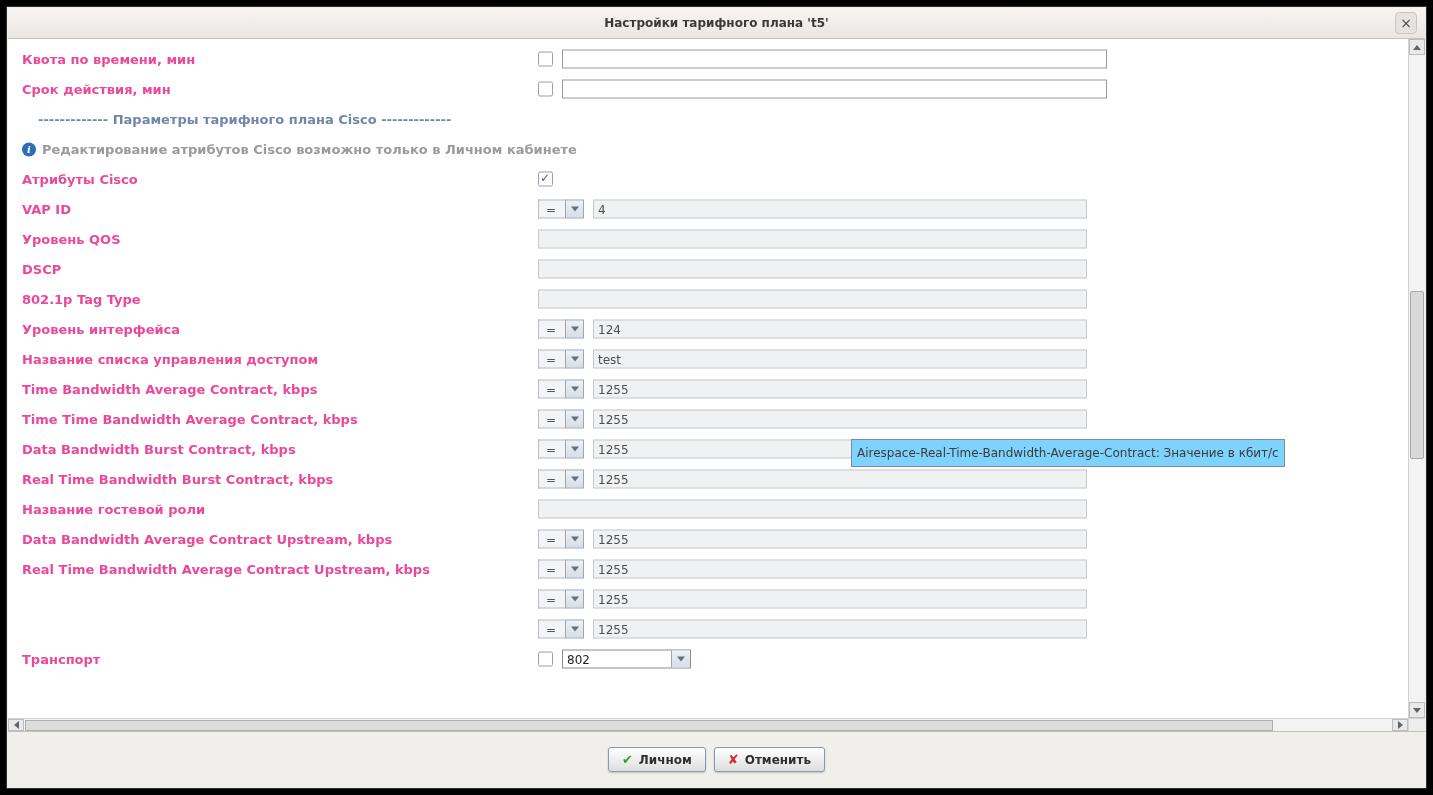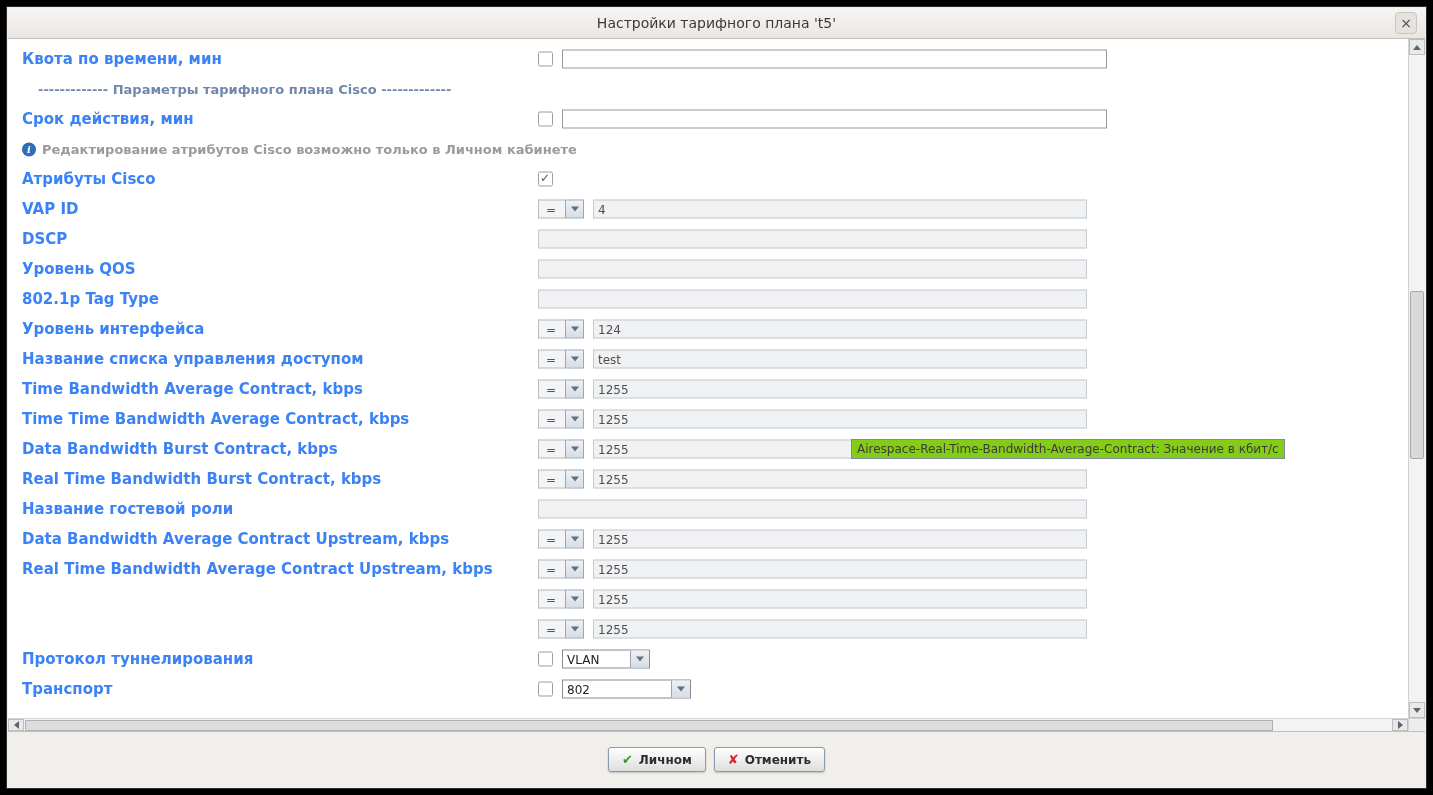--- a/index.html
+++ b/index.html
@@ -3,29 +3,29 @@
 <meta charset="utf-8">
 <style>
   html,body{margin:0;padding:0}
   body{width:1433px;height:795px;background:#000;position:relative;overflow:hidden;
        font-family:"DejaVu Sans","Liberation Sans",sans-serif}
   .window{position:absolute;left:6px;top:6px;width:1421px;height:783px;background:#f1efec;
           border:1px solid #2f2f2f;box-sizing:border-box}
   .titlebar{position:absolute;left:1px;top:1px;right:1px;height:30px;
             background:linear-gradient(#f7f5f3,#e9e6e2);border-bottom:1px solid #c3bfba;
             display:flex;align-items:center;justify-content:center}
-  .title{font-size:14px;font-weight:normal;color:#3a3a3a}
+  .title{font-size:12px;font-weight:bold;color:#3a3a3a}
   .close-btn{position:absolute;right:8px;top:4px;width:20px;height:20px;border-radius:4px;
              background:#e6e3df;border:1px solid #c9c5c0;color:#4a4a4a;font-size:14px;
              display:flex;align-items:center;justify-content:center}
   .content{position:absolute;left:1px;right:1px;top:32px;bottom:56px;background:#fff;overflow:hidden}
   .rows{position:absolute;left:0;top:5px;width:1400px}
   .row{height:30px;position:relative}
   .field-label{position:absolute;left:14px;top:50%;transform:translateY(-50%);
-               font-size:15px;font-weight:bold;color:#3b82f6;white-space:nowrap}
+               font-size:13px;font-weight:bold;color:#ec4899;white-space:nowrap}
   .section-label{position:absolute;left:30px;top:50%;transform:translateY(-50%);
                  font-size:13px;font-weight:bold;color:#7187a9;white-space:nowrap}
   .info-wrap{position:absolute;left:14px;top:50%;transform:translateY(-50%);
              display:flex;align-items:center;gap:6px}
   .info-icon{width:14px;height:14px;border-radius:50%;background:#2e6db8;color:#fff;flex:0 0 auto;
              font:italic bold 10px "DejaVu Serif",serif;display:flex;align-items:center;justify-content:center}
   .info-text{font-size:13px;font-weight:bold;color:#9b9b9b;white-space:nowrap}
   .ctl{position:absolute;left:530px;top:50%;transform:translateY(-50%);
        display:flex;align-items:center;gap:9px}
   .cb{width:13px;height:13px;background:#fff;border:1px solid #98a0a8;border-radius:2px;
@@ -40,22 +40,22 @@
           color:#555;font-size:12px;display:flex;align-items:center;padding-left:7px}
   .op-btn{width:19px;box-sizing:border-box;border:1px solid #9aa6b5;
           background:linear-gradient(#eef1f5,#d7dde6);
           display:flex;align-items:center;justify-content:center}
   .tri-down{width:0;height:0;border-left:4px solid transparent;border-right:4px solid transparent;
             border-top:5px solid #61707f}
   .select{display:flex;height:19px;background:#fff;border:1px solid #848c95;box-sizing:border-box;flex:0 0 auto}
   .sel-val{flex:1;font-size:12px;color:#222;display:flex;align-items:center;padding-left:4px;overflow:hidden}
   .sel-btn{width:18px;flex:0 0 auto;border-left:1px solid #9aa6b5;background:linear-gradient(#eef1f5,#d7dde6);
            display:flex;align-items:center;justify-content:center}
-  .tooltip{position:absolute;left:843px;top:400px;height:20px;box-sizing:border-box;
-           background:#84cc16;border:1px solid #7b8ba0;color:#3c3c3c;font-size:12px;
+  .tooltip{position:absolute;left:843px;top:400px;height:28px;box-sizing:border-box;
+           background:#7dd3fc;border:1px solid #7b8ba0;color:#3c3c3c;font-size:12px;
            display:flex;align-items:center;padding:0 5px;white-space:nowrap;z-index:5}
   .vscroll{position:absolute;top:0;right:0;bottom:14px;width:17px;background:#f3f3f3;
            border-left:1px solid #d2d2d2;box-sizing:border-box}
   .hscroll{position:absolute;left:0;right:17px;bottom:0;height:14px;background:#f3f3f3;
            border-top:1px solid #d2d2d2;box-sizing:border-box}
   .sb-btn{position:absolute;background:#e9e9e9;border:1px solid #bdbdbd;box-sizing:border-box;
           display:flex;align-items:center;justify-content:center}
   .vscroll .sb-btn{left:0;width:16px;height:16px}
   .vscroll .sb-btn.up{top:0}
   .vscroll .sb-btn.down{bottom:0}
@@ -94,28 +94,28 @@
   <div class="content">
     <div class="rows">
         <div class="row">
           <span class="field-label">Квота по времени, мин</span>
           <div class="ctl">
             <span class="cb"></span>
             <input class="tf" readonly="" style="width: 545px;">
           </div>
         </div>
         <div class="row">
-          <span class="section-label">------------- Параметры тарифного плана Cisco -------------</span>
-        </div>
-        <div class="row">
           <span class="field-label">Срок действия, мин</span>
           <div class="ctl">
             <span class="cb"></span>
             <input class="tf" readonly="" style="width: 545px;">
           </div>
+        </div>
+        <div class="row">
+          <span class="section-label">------------- Параметры тарифного плана Cisco -------------</span>
         </div>
         <div class="row">
           <span class="info-wrap">
             <span class="info-icon">i</span>
             <span class="info-text">Редактирование атрибутов Cisco возможно только в Личном кабинете</span>
           </span>
         </div>
         <div class="row">
           <span class="field-label">Атрибуты Cisco</span>
           <div class="ctl">
@@ -128,116 +128,116 @@
             <span class="op-combo">
               <span class="op-val">=</span>
               <span class="op-btn">
                 <span class="tri-down"></span>
               </span>
             </span>
             <input class="tf gray" readonly="" value="4" style="width: 494px;">
           </div>
         </div>
         <div class="row">
+          <span class="field-label">Уровень QOS</span>
+          <div class="ctl">
+            <input class="tf gray" readonly="" style="width: 549px;">
+          </div>
+        </div>
+        <div class="row">
           <span class="field-label">DSCP</span>
           <div class="ctl">
             <input class="tf gray" readonly="" style="width: 549px;">
           </div>
         </div>
         <div class="row">
-          <span class="field-label">Уровень QOS</span>
+          <span class="field-label">802.1p Tag Type</span>
           <div class="ctl">
             <input class="tf gray" readonly="" style="width: 549px;">
           </div>
         </div>
         <div class="row">
-          <span class="field-label">802.1p Tag Type</span>
+          <span class="field-label">Уровень интерфейса</span>
+          <div class="ctl">
+            <span class="op-combo">
+              <span class="op-val">=</span>
+              <span class="op-btn">
+                <span class="tri-down"></span>
+              </span>
+            </span>
+            <input class="tf gray" readonly="" value="124" style="width: 494px;">
+          </div>
+        </div>
+        <div class="row">
+          <span class="field-label">Название списка управления доступом</span>
+          <div class="ctl">
+            <span class="op-combo">
+              <span class="op-val">=</span>
+              <span class="op-btn">
+                <span class="tri-down"></span>
+              </span>
+            </span>
+            <input class="tf gray" readonly="" value="test" style="width: 494px;">
+          </div>
+        </div>
+        <div class="row">
+          <span class="field-label">Time Bandwidth Average Contract, kbps</span>
+          <div class="ctl">
+            <span class="op-combo">
+              <span class="op-val">=</span>
+              <span class="op-btn">
+                <span class="tri-down"></span>
+              </span>
+            </span>
+            <input class="tf gray" readonly="" value="1255" style="width: 494px;">
+          </div>
+        </div>
+        <div class="row">
+          <span class="field-label">Time Time Bandwidth Average Contract, kbps</span>
+          <div class="ctl">
+            <span class="op-combo">
+              <span class="op-val">=</span>
+              <span class="op-btn">
+                <span class="tri-down"></span>
+              </span>
+            </span>
+            <input class="tf gray" readonly="" value="1255" style="width: 494px;">
+          </div>
+        </div>
+        <div class="row">
+          <span class="field-label">Data Bandwidth Burst Contract, kbps</span>
+          <div class="ctl">
+            <span class="op-combo">
+              <span class="op-val">=</span>
+              <span class="op-btn">
+                <span class="tri-down"></span>
+              </span>
+            </span>
+            <input class="tf gray" readonly="" value="1255" style="width: 494px;">
+          </div>
+        </div>
+        <div class="row">
+          <span class="field-label">Real Time Bandwidth Burst Contract, kbps</span>
+          <div class="ctl">
+            <span class="op-combo">
+              <span class="op-val">=</span>
+              <span class="op-btn">
+                <span class="tri-down"></span>
+              </span>
+            </span>
+            <input class="tf gray" readonly="" value="1255" style="width: 494px;">
+          </div>
+        </div>
+        <div class="row">
+          <span class="field-label">Название гостевой роли</span>
           <div class="ctl">
             <input class="tf gray" readonly="" style="width: 549px;">
           </div>
         </div>
         <div class="row">
-          <span class="field-label">Уровень интерфейса</span>
-          <div class="ctl">
-            <span class="op-combo">
-              <span class="op-val">=</span>
-              <span class="op-btn">
-                <span class="tri-down"></span>
-              </span>
-            </span>
-            <input class="tf gray" readonly="" value="124" style="width: 494px;">
-          </div>
-        </div>
-        <div class="row">
-          <span class="field-label">Название списка управления доступом</span>
-          <div class="ctl">
-            <span class="op-combo">
-              <span class="op-val">=</span>
-              <span class="op-btn">
-                <span class="tri-down"></span>
-              </span>
-            </span>
-            <input class="tf gray" readonly="" value="test" style="width: 494px;">
-          </div>
-        </div>
-        <div class="row">
-          <span class="field-label">Time Bandwidth Average Contract, kbps</span>
-          <div class="ctl">
-            <span class="op-combo">
-              <span class="op-val">=</span>
-              <span class="op-btn">
-                <span class="tri-down"></span>
-              </span>
-            </span>
-            <input class="tf gray" readonly="" value="1255" style="width: 494px;">
-          </div>
-        </div>
-        <div class="row">
-          <span class="field-label">Time Time Bandwidth Average Contract, kbps</span>
-          <div class="ctl">
-            <span class="op-combo">
-              <span class="op-val">=</span>
-              <span class="op-btn">
-                <span class="tri-down"></span>
-              </span>
-            </span>
-            <input class="tf gray" readonly="" value="1255" style="width: 494px;">
-          </div>
-        </div>
-        <div class="row">
-          <span class="field-label">Data Bandwidth Burst Contract, kbps</span>
-          <div class="ctl">
-            <span class="op-combo">
-              <span class="op-val">=</span>
-              <span class="op-btn">
-                <span class="tri-down"></span>
-              </span>
-            </span>
-            <input class="tf gray" readonly="" value="1255" style="width: 494px;">
-          </div>
-        </div>
-        <div class="row">
-          <span class="field-label">Real Time Bandwidth Burst Contract, kbps</span>
-          <div class="ctl">
-            <span class="op-combo">
-              <span class="op-val">=</span>
-              <span class="op-btn">
-                <span class="tri-down"></span>
-              </span>
-            </span>
-            <input class="tf gray" readonly="" value="1255" style="width: 494px;">
-          </div>
-        </div>
-        <div class="row">
-          <span class="field-label">Название гостевой роли</span>
-          <div class="ctl">
-            <input class="tf gray" readonly="" style="width: 549px;">
-          </div>
-        </div>
-        <div class="row">
           <span class="field-label">Data Bandwidth Average Contract Upstream, kbps</span>
           <div class="ctl">
             <span class="op-combo">
               <span class="op-val">=</span>
               <span class="op-btn">
                 <span class="tri-down"></span>
               </span>
             </span>
             <input class="tf gray" readonly="" value="1255" style="width: 494px;">
           </div>
@@ -267,32 +267,20 @@
         </div>
         <div class="row">
           <div class="ctl">
             <span class="op-combo">
               <span class="op-val">=</span>
               <span class="op-btn">
                 <span class="tri-down"></span>
               </span>
             </span>
             <input class="tf gray" readonly="" value="1255" style="width: 494px;">
-          </div>
-        </div>
-        <div class="row">
-          <span class="field-label">Протокол туннелирования</span>
-          <div class="ctl">
-            <span class="cb"></span>
-            <span class="select" style="width: 88px;">
-              <span class="sel-val">VLAN</span>
-              <span class="sel-btn">
-                <span class="tri-down"></span>
-              </span>
-            </span>
           </div>
         </div>
         <div class="row">
           <span class="field-label">Транспорт</span>
           <div class="ctl">
             <span class="cb"></span>
             <span class="select" style="width: 129px;">
               <span class="sel-val">802</span>
               <span class="sel-btn">
                 <span class="tri-down"></span>

